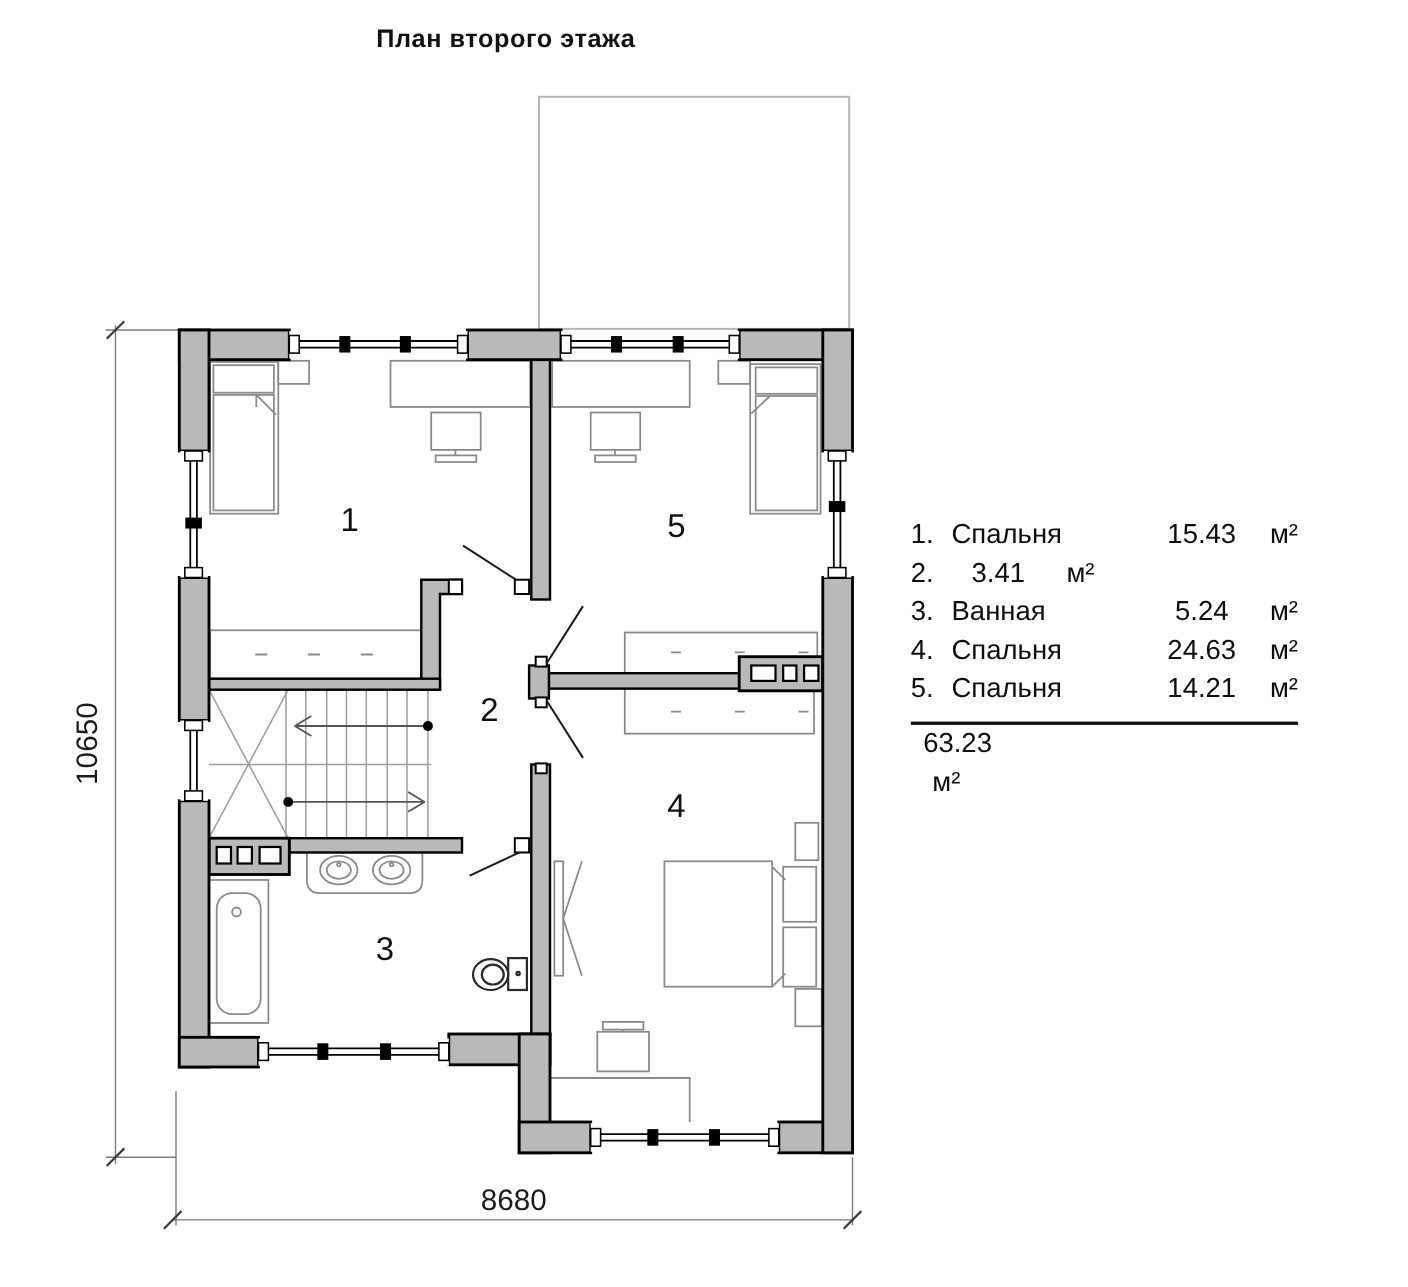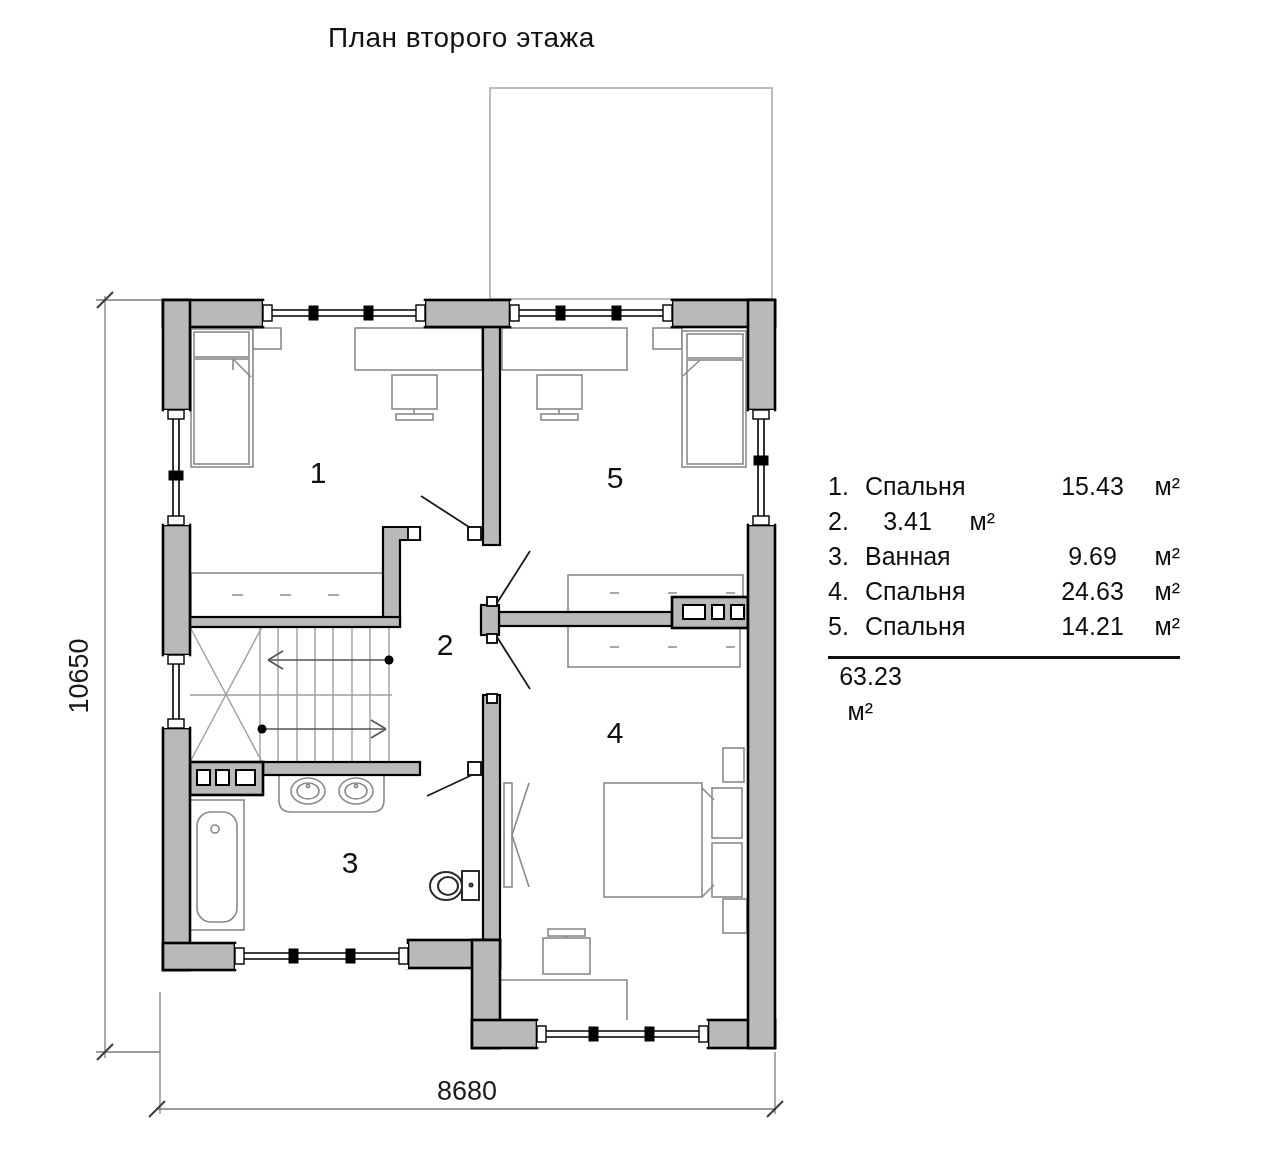--- a/index.html
+++ b/index.html
@@ -1,17 +1,17 @@
 <!DOCTYPE html>
 <html><head>
 <meta charset="utf-8">
 <style>
   html,body{margin:0;padding:0;background:#ffffff;}
   body{width:1280px;height:1170px;position:relative;font-family:"Liberation Sans",sans-serif;color:#111;}
-  .page-title{position:absolute;left:328px;top:22px;width:280px;font-size:28px;letter-spacing:.5px;color:#111;white-space:nowrap;}
+  .page-title{position:absolute;left:342px;top:22px;width:280px;font-size:23px;letter-spacing:.5px;color:#111;white-space:nowrap;font-weight:bold;}
   svg{position:absolute;left:0;top:0;}
   .legend{position:absolute;left:828px;top:469px;width:352px;font-size:25px;color:#0d0d0d;}
   .lrow{display:flex;height:35px;line-height:35px;align-items:baseline;}
   .lnum{width:37px;}
   .lname{flex:1;}
   .larea{width:85px;text-align:center;}
   .lunit{width:45px;text-align:right;}
   .lsep{border-top:3px solid #111;margin-top:12px;}
   .ltotal{display:flex;margin-top:0;height:35px;line-height:35px;flex-direction:column;}
   .ltotal .lspacer{flex:1;}
@@ -290,21 +290,21 @@
     <span class="lunit">м²</span>
   </div>
   <div class="lrow">
     <span class="lnum">2.</span>
     <span class="larea">3.41</span>
     <span class="lunit">м²</span>
   </div>
   <div class="lrow">
     <span class="lnum">3.</span>
     <span class="lname">Ванная</span>
-    <span class="larea">9.69</span>
+    <span class="larea">5.24</span>
     <span class="lunit">м²</span>
   </div>
   <div class="lrow">
     <span class="lnum">4.</span>
     <span class="lname">Спальня</span>
     <span class="larea">24.63</span>
     <span class="lunit">м²</span>
   </div>
   <div class="lrow">
     <span class="lnum">5.</span>

